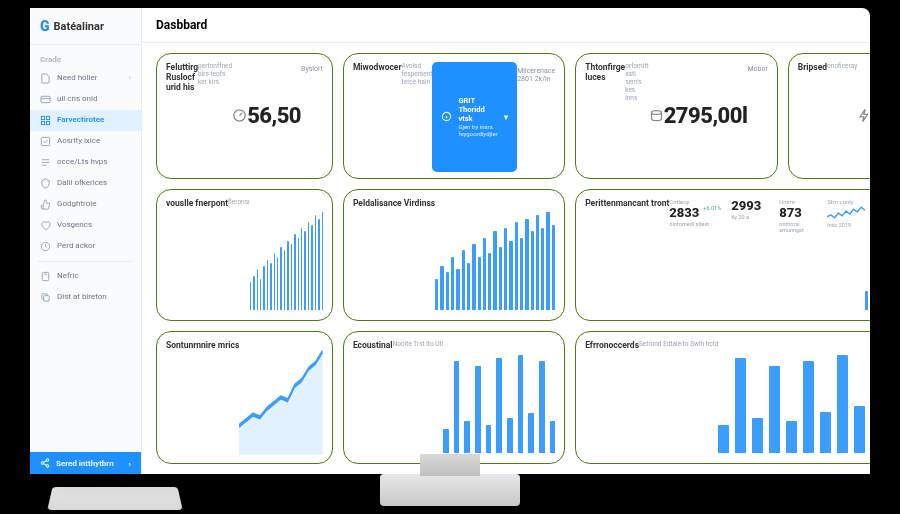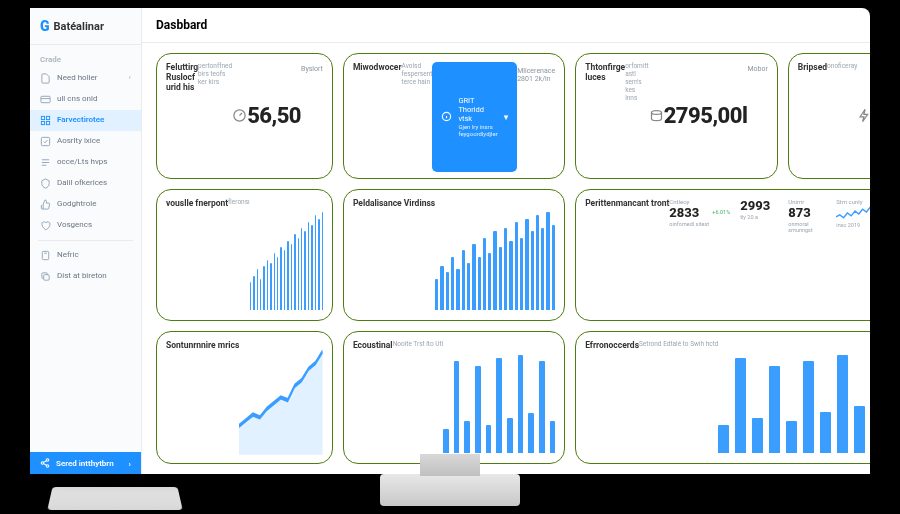--- a/index.html
+++ b/index.html
@@ -29,21 +29,21 @@
 .avatar{width:18px;height:18px;border-radius:50%;background:linear-gradient(135deg,#cfd8e0,#9fa8b0);border:1px solid #dfe6ec}
 .grid{flex:1;overflow:auto;padding:10px 14px;display:grid;grid-template-columns:1.4fr 1.2fr 1.1fr 1fr;grid-template-rows:auto auto auto;gap:10px}
 .card{background:#fff;border:1px solid #4d7c0f;border-radius:15px;padding:8px 9px;display:flex;flex-direction:row}
 .card-title{font-size:8.5px;font-weight:700;color:#333;margin-bottom:3px}
 .card-sub{font-size:6.5px;color:#9aa5b1;margin-bottom:4px}
 .big{font-size:22px;font-weight:800;color:#222;letter-spacing:-.5px;display:flex;align-items:center;}
 .big .mico{width:15px;height:15px;color:#888}
 .foot{font-size:7px;color:#8a95a1;margin-top:3px}
 .notice{background:#1e90ff;color:#fff;border-radius:5px;padding:7px 9px;display:flex;align-items:center;gap:6px}
 .notice-txt{flex:1}
-.notice-t1{font-size:7.5px;font-weight:400}
+.notice-t1{font-size:7.5px;font-weight:700}
 .notice-t2{font-size:6px;opacity:.85}
 .chart{flex:1;position:relative;min-height:60px}
 .bars{position:absolute;inset:0;display:flex;align-items:flex-end;gap:2px;padding:2px 0}
 .bars span{flex:1;background:#3b9eff;border-radius:1px 1px 0 0}
 .bars.thin span{background:#3b9eff}
 .statpair{display:flex;gap:10px}
 .stat{flex:1}
 .stat-l{font-size:6px;color:#9aa5b1}
 .stat-v{font-size:13px;font-weight:800;color:#222}
 .stat-d{font-size:5.5px;color:#44b26f}
@@ -134,20 +134,29 @@
               </span>
               <span>Godghtrole</span>
             </div>
             <div class="nav-item">
               <span class="ico" style="color:#8fa3b5">
                 <svg width="11" height="11" viewBox="0 0 24 24" fill="none" stroke="currentColor" stroke-width="2">
                   <path d="M12 21s-8-5-8-12a5 5 0 019-3 5 5 0 019 3c0 7-8 12-8 12z"></path>
                 </svg>
               </span>
               <span>Vosgencs</span>
+            </div>
+            <div class="nav-item">
+              <span class="ico" style="color:#8fa3b5">
+                <svg width="11" height="11" viewBox="0 0 24 24" fill="none" stroke="currentColor" stroke-width="2">
+                  <circle cx="12" cy="12" r="9"></circle>
+                  <path d="M12 7v5l3 2"></path>
+                </svg>
+              </span>
+              <span>Perd ackor</span>
             </div>
           </div>
     <div class="nav-sep"></div>
     <div id="nav-bottom">
             <div class="nav-item">
               <span class="ico" style="color:#8fa3b5">
                 <svg width="11" height="11" viewBox="0 0 24 24" fill="none" stroke="currentColor" stroke-width="2">
                   <rect x="5" y="3" width="14" height="18" rx="2"></rect>
                   <path d="M9 7h6M9 11h.01M12 11h.01M15 11h.01M9 15h.01M12 15h.01M15 15h.01"></path>
                 </svg>
@@ -303,21 +312,21 @@
                 <span style="height: 77.1429%;"></span>
               </div>
             </div>
     </div>
 
     <div class="card r2c3">
       <div class="card-title">Perittenmancant tront</div>
       <div class="statpair" style="margin-bottom:4px">
         <div class="stat">
           <div class="stat-l">Cntleoy</div>
-          <div style="display:flex;align-items:center;gap:13px">
+          <div style="display:flex;align-items:flex-start;gap:4px">
             <div class="stat-v">2833</div>
             <div class="stat-d">+6.01%</div>
           </div>
           <div class="stat-s">oinfornedl sitest</div>
         </div>
         <div class="stat">
           <div class="stat-v">2993</div>
           <div class="stat-s">tly 20.a</div>
         </div>
         <div class="stat">

